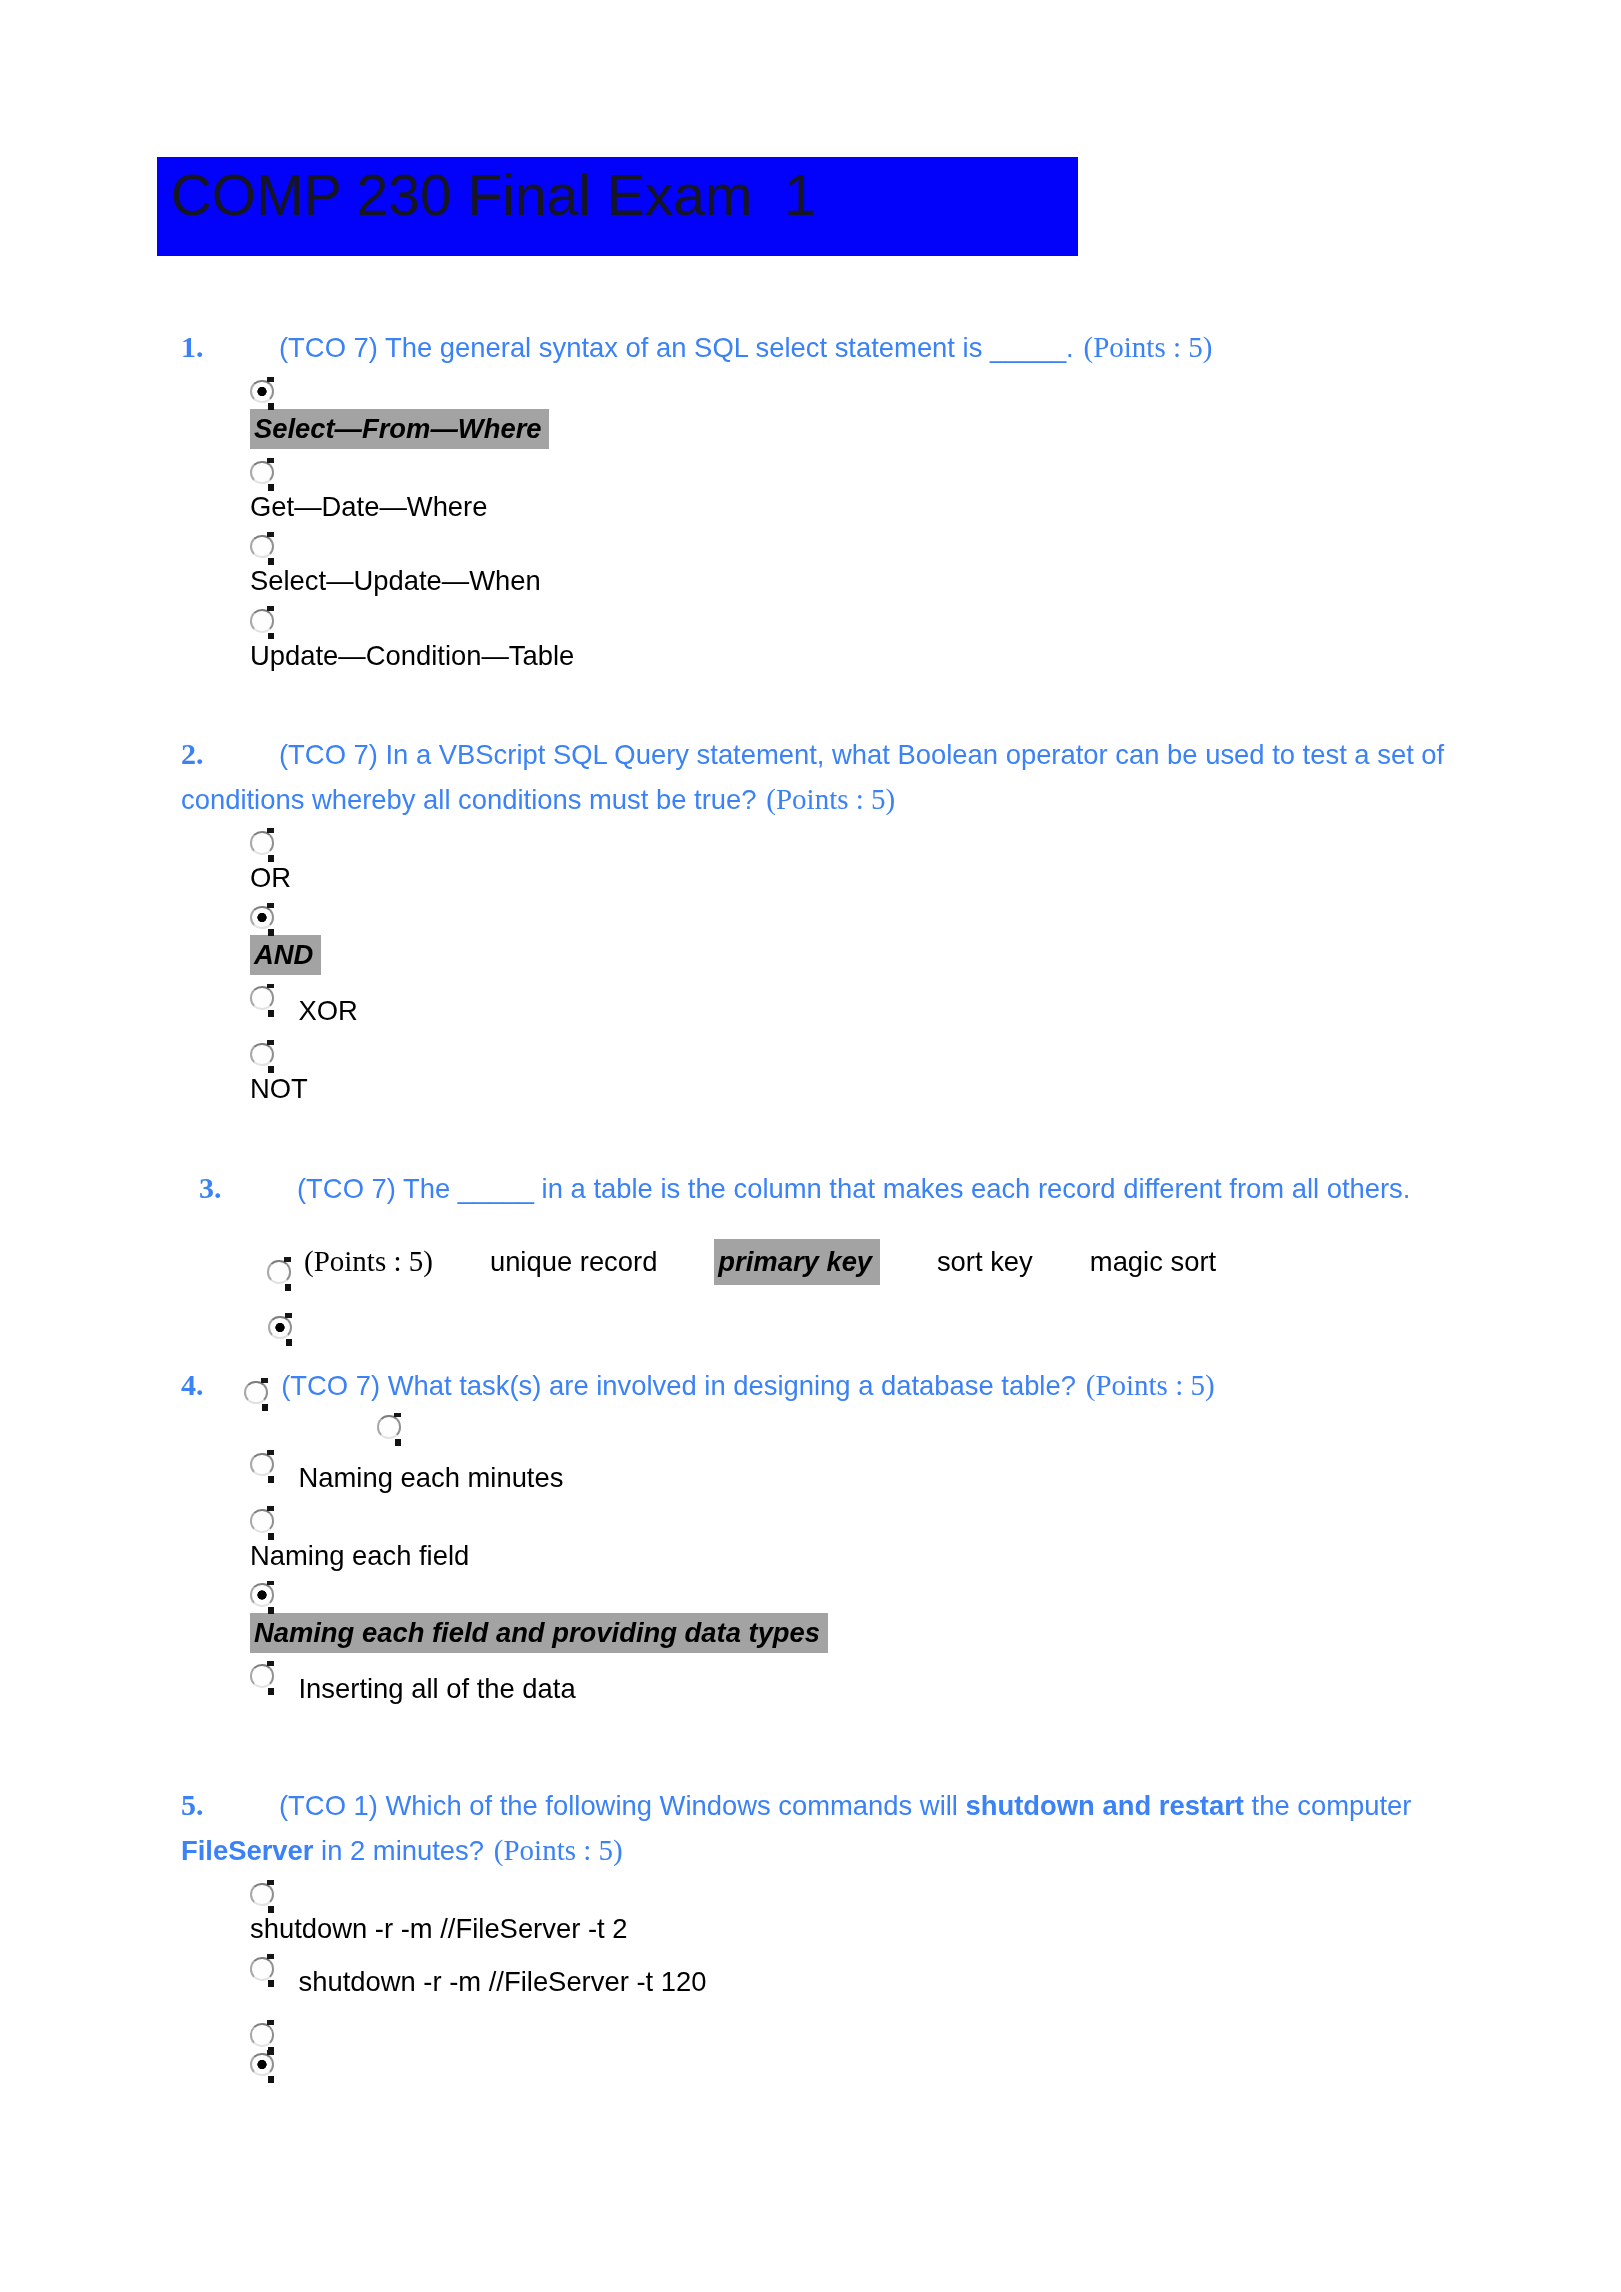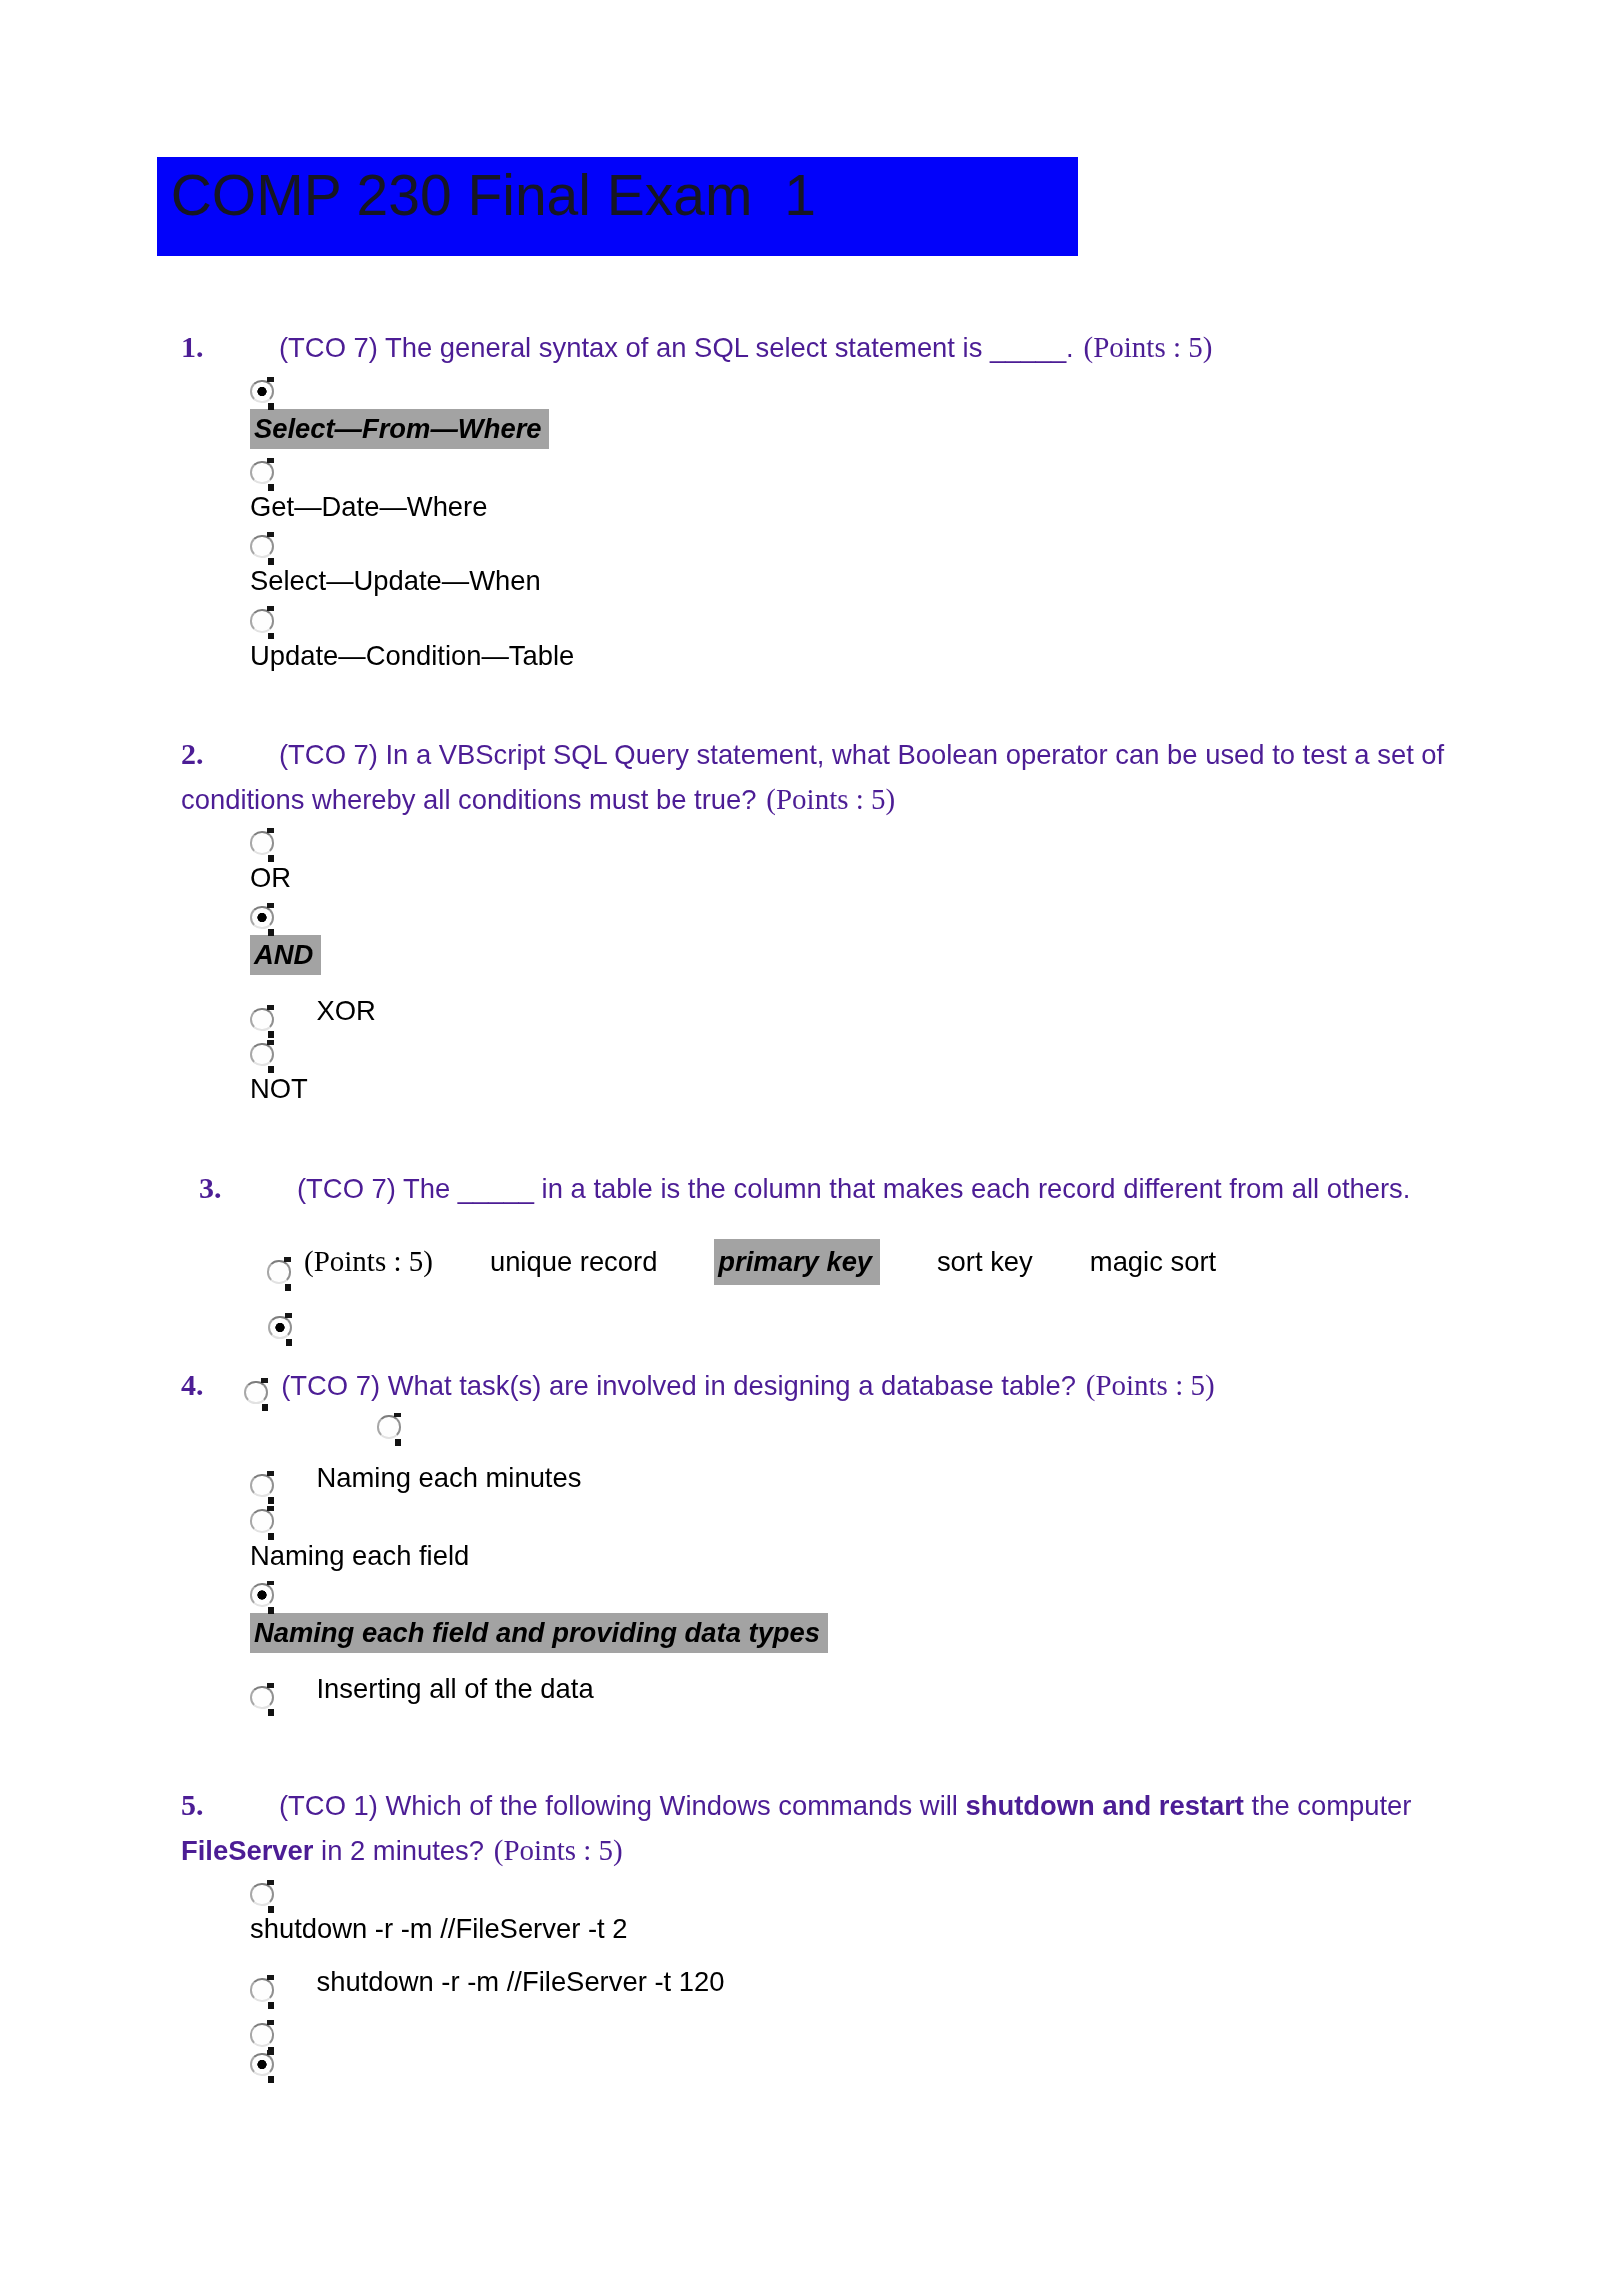--- a/index.html
+++ b/index.html
@@ -11,33 +11,33 @@
   .header-box {
     margin:157px 0 0 157px; width:921px; height:99px;
     background:#0202fa; color:#161622;
     font-size:57px; line-height:76px; padding-left:13.7px;
     white-space:pre; box-sizing:border-box;
   }
   
   .qblock { margin-top:0; }
   .q {
     margin-left:181px; margin-right:118px;
-    font-size:27.4px; line-height:44px; color:#4c1d95;
+    font-size:27.4px; line-height:44px; color:#3b82f6;
   }
   .q-num {
     font-family:"Liberation Serif", serif; font-weight:bold; font-size:30px;
     display:inline-block; width:98px;
   }
   .q-num.narrow { width:63px; }
   .points { font-family:"Liberation Serif", serif; font-size:29px; margin-left:9.8px; }
   .b { font-weight:bold; }
   .opts { margin-left:250px; margin-top:7.8px; }
   .radio-line { margin:9.8px 0 3.9px; height:25.5px; }
   .opt-label { font-size:27.4px; line-height:33px; margin:0 0 11.8px; }
-  .inline-opt { display:flex; align-items:flex-end; gap:43px; margin:11.8px 0; }
+  .inline-opt { display:flex; align-items:flex-start; gap:25px; margin:11.8px 0; }
   .inline-opt .opt-label { margin:7.8px 0 3.9px; }
   .hl {
     background:#a3a3a3; font-weight:bold; font-style:italic;
     display:inline-block; padding:2.9px 7.8px 3.9px 3.9px;
   }
   
   .radio {
     display:inline-block; width:23.5px; height:23.5px; box-sizing:border-box;
     border-radius:50%; background:#fefefe; position:relative;
     border:2.9px solid;

